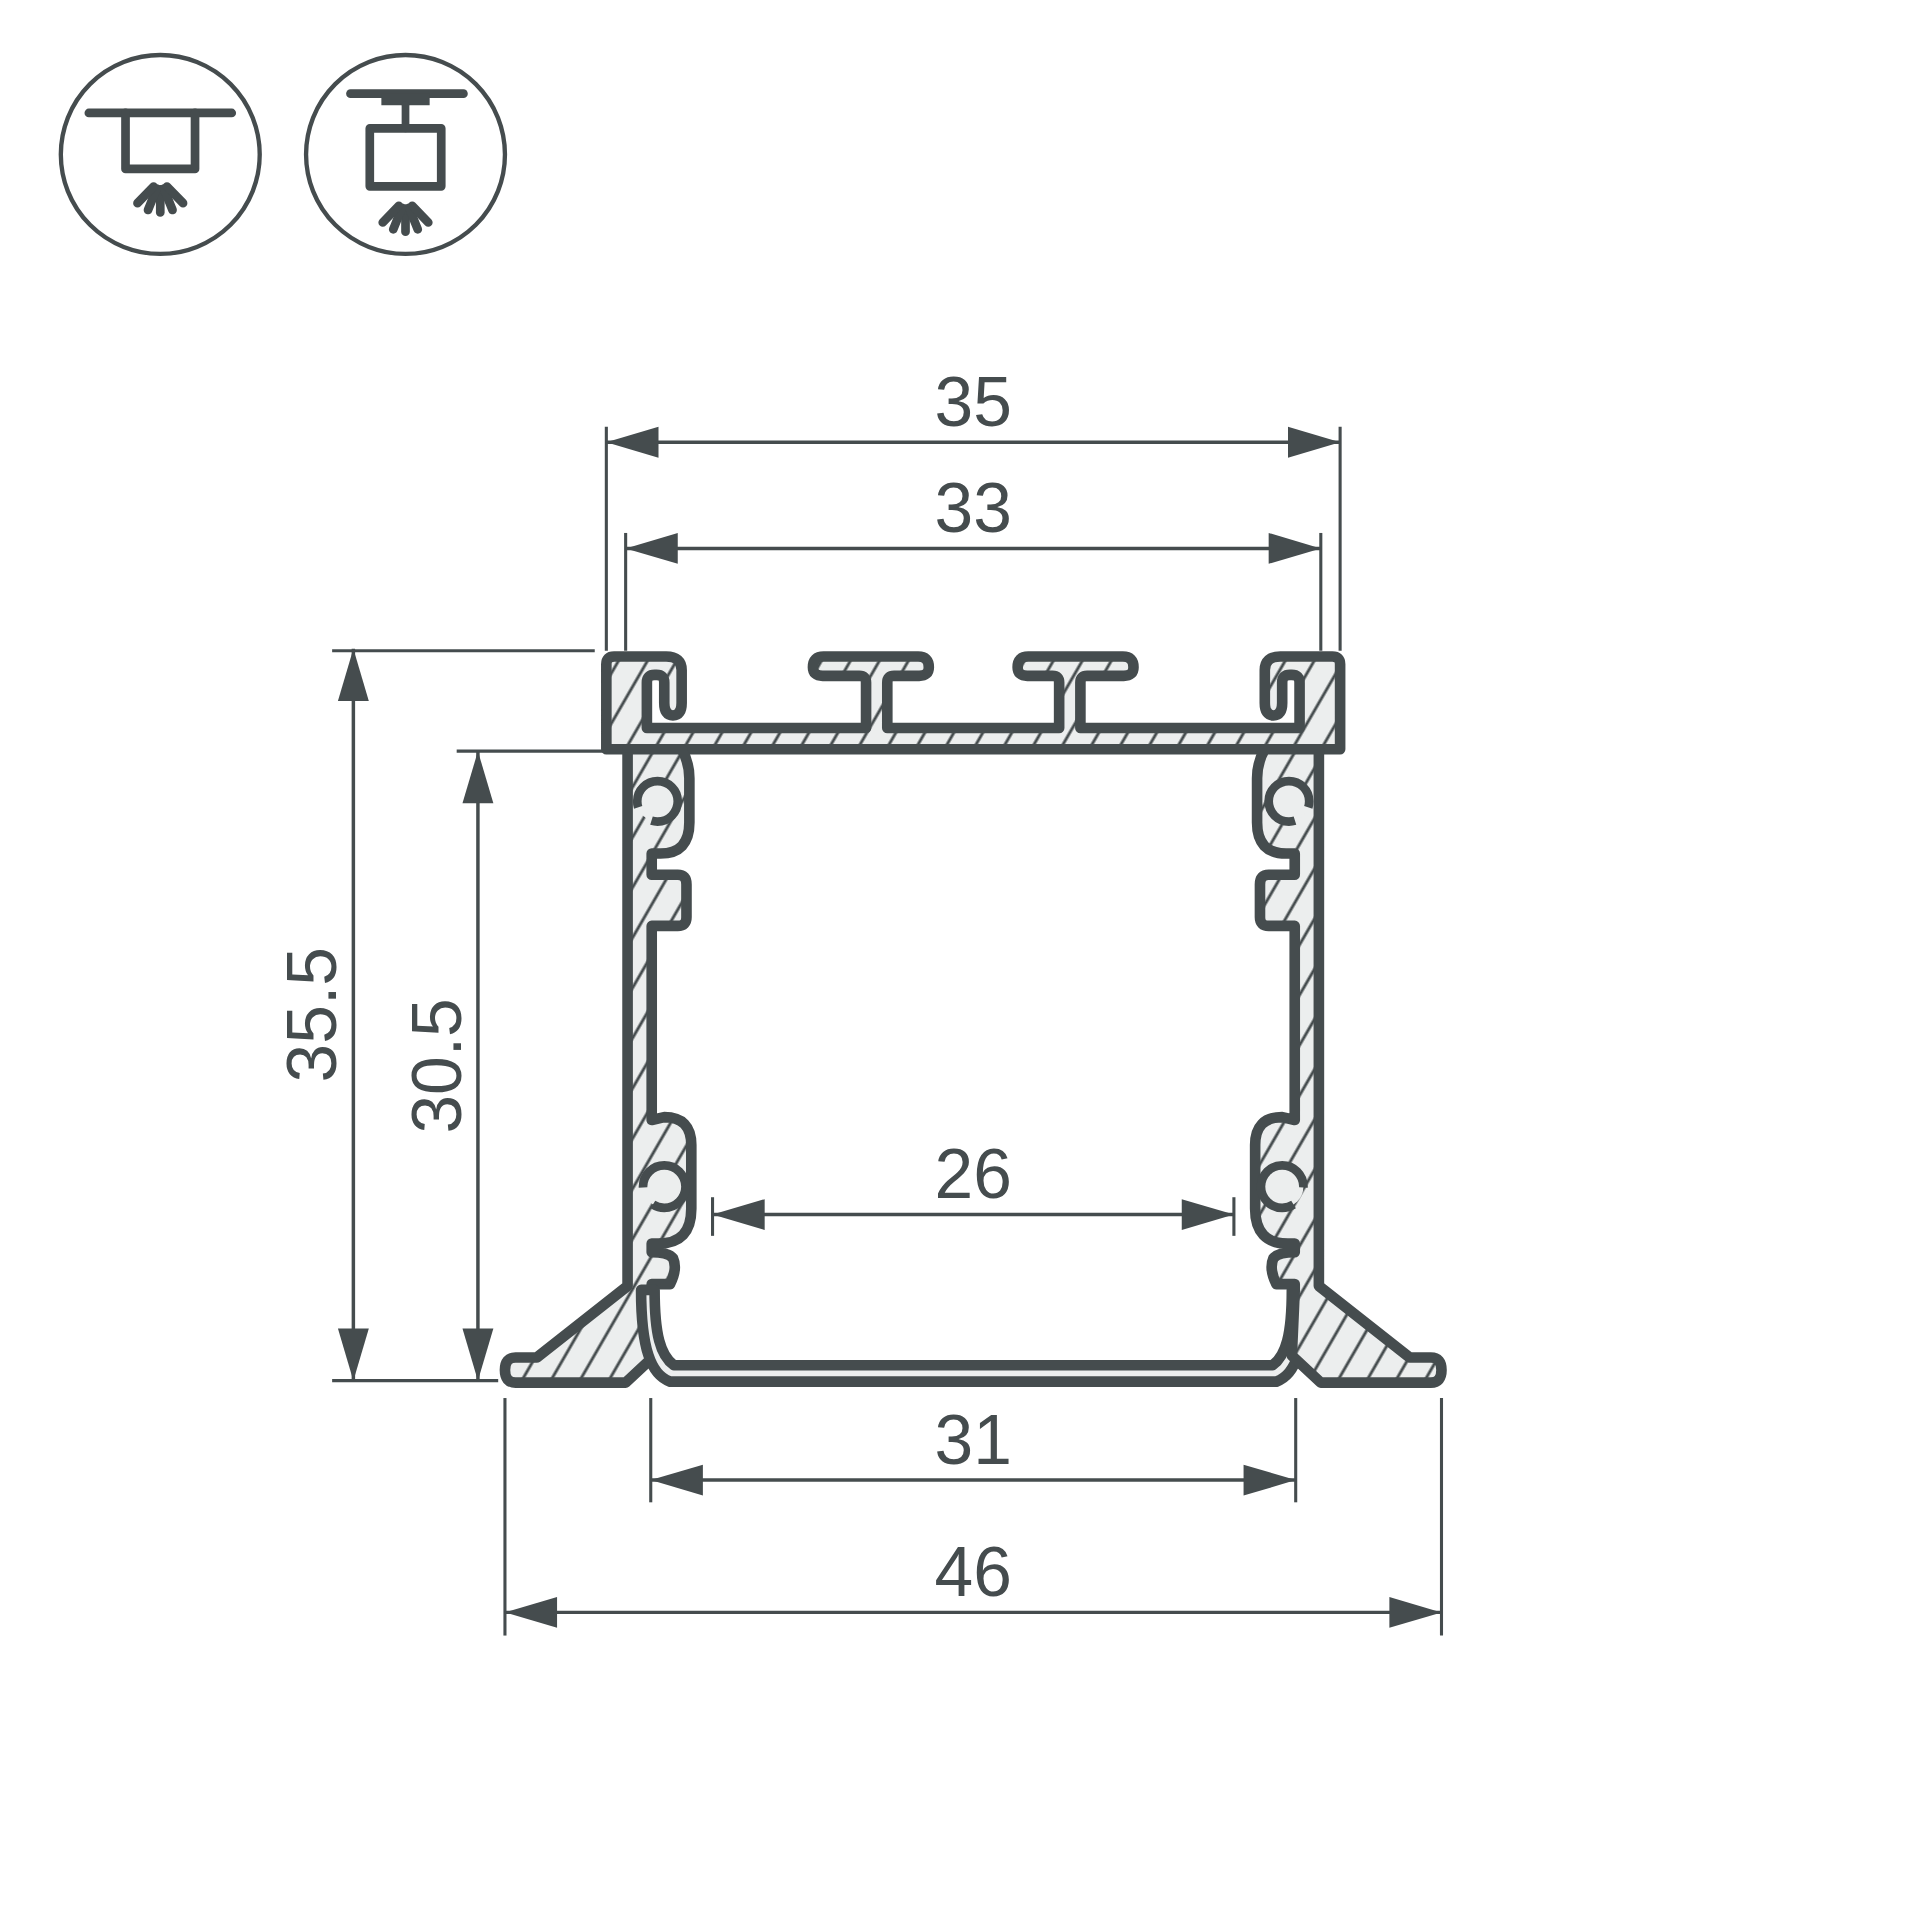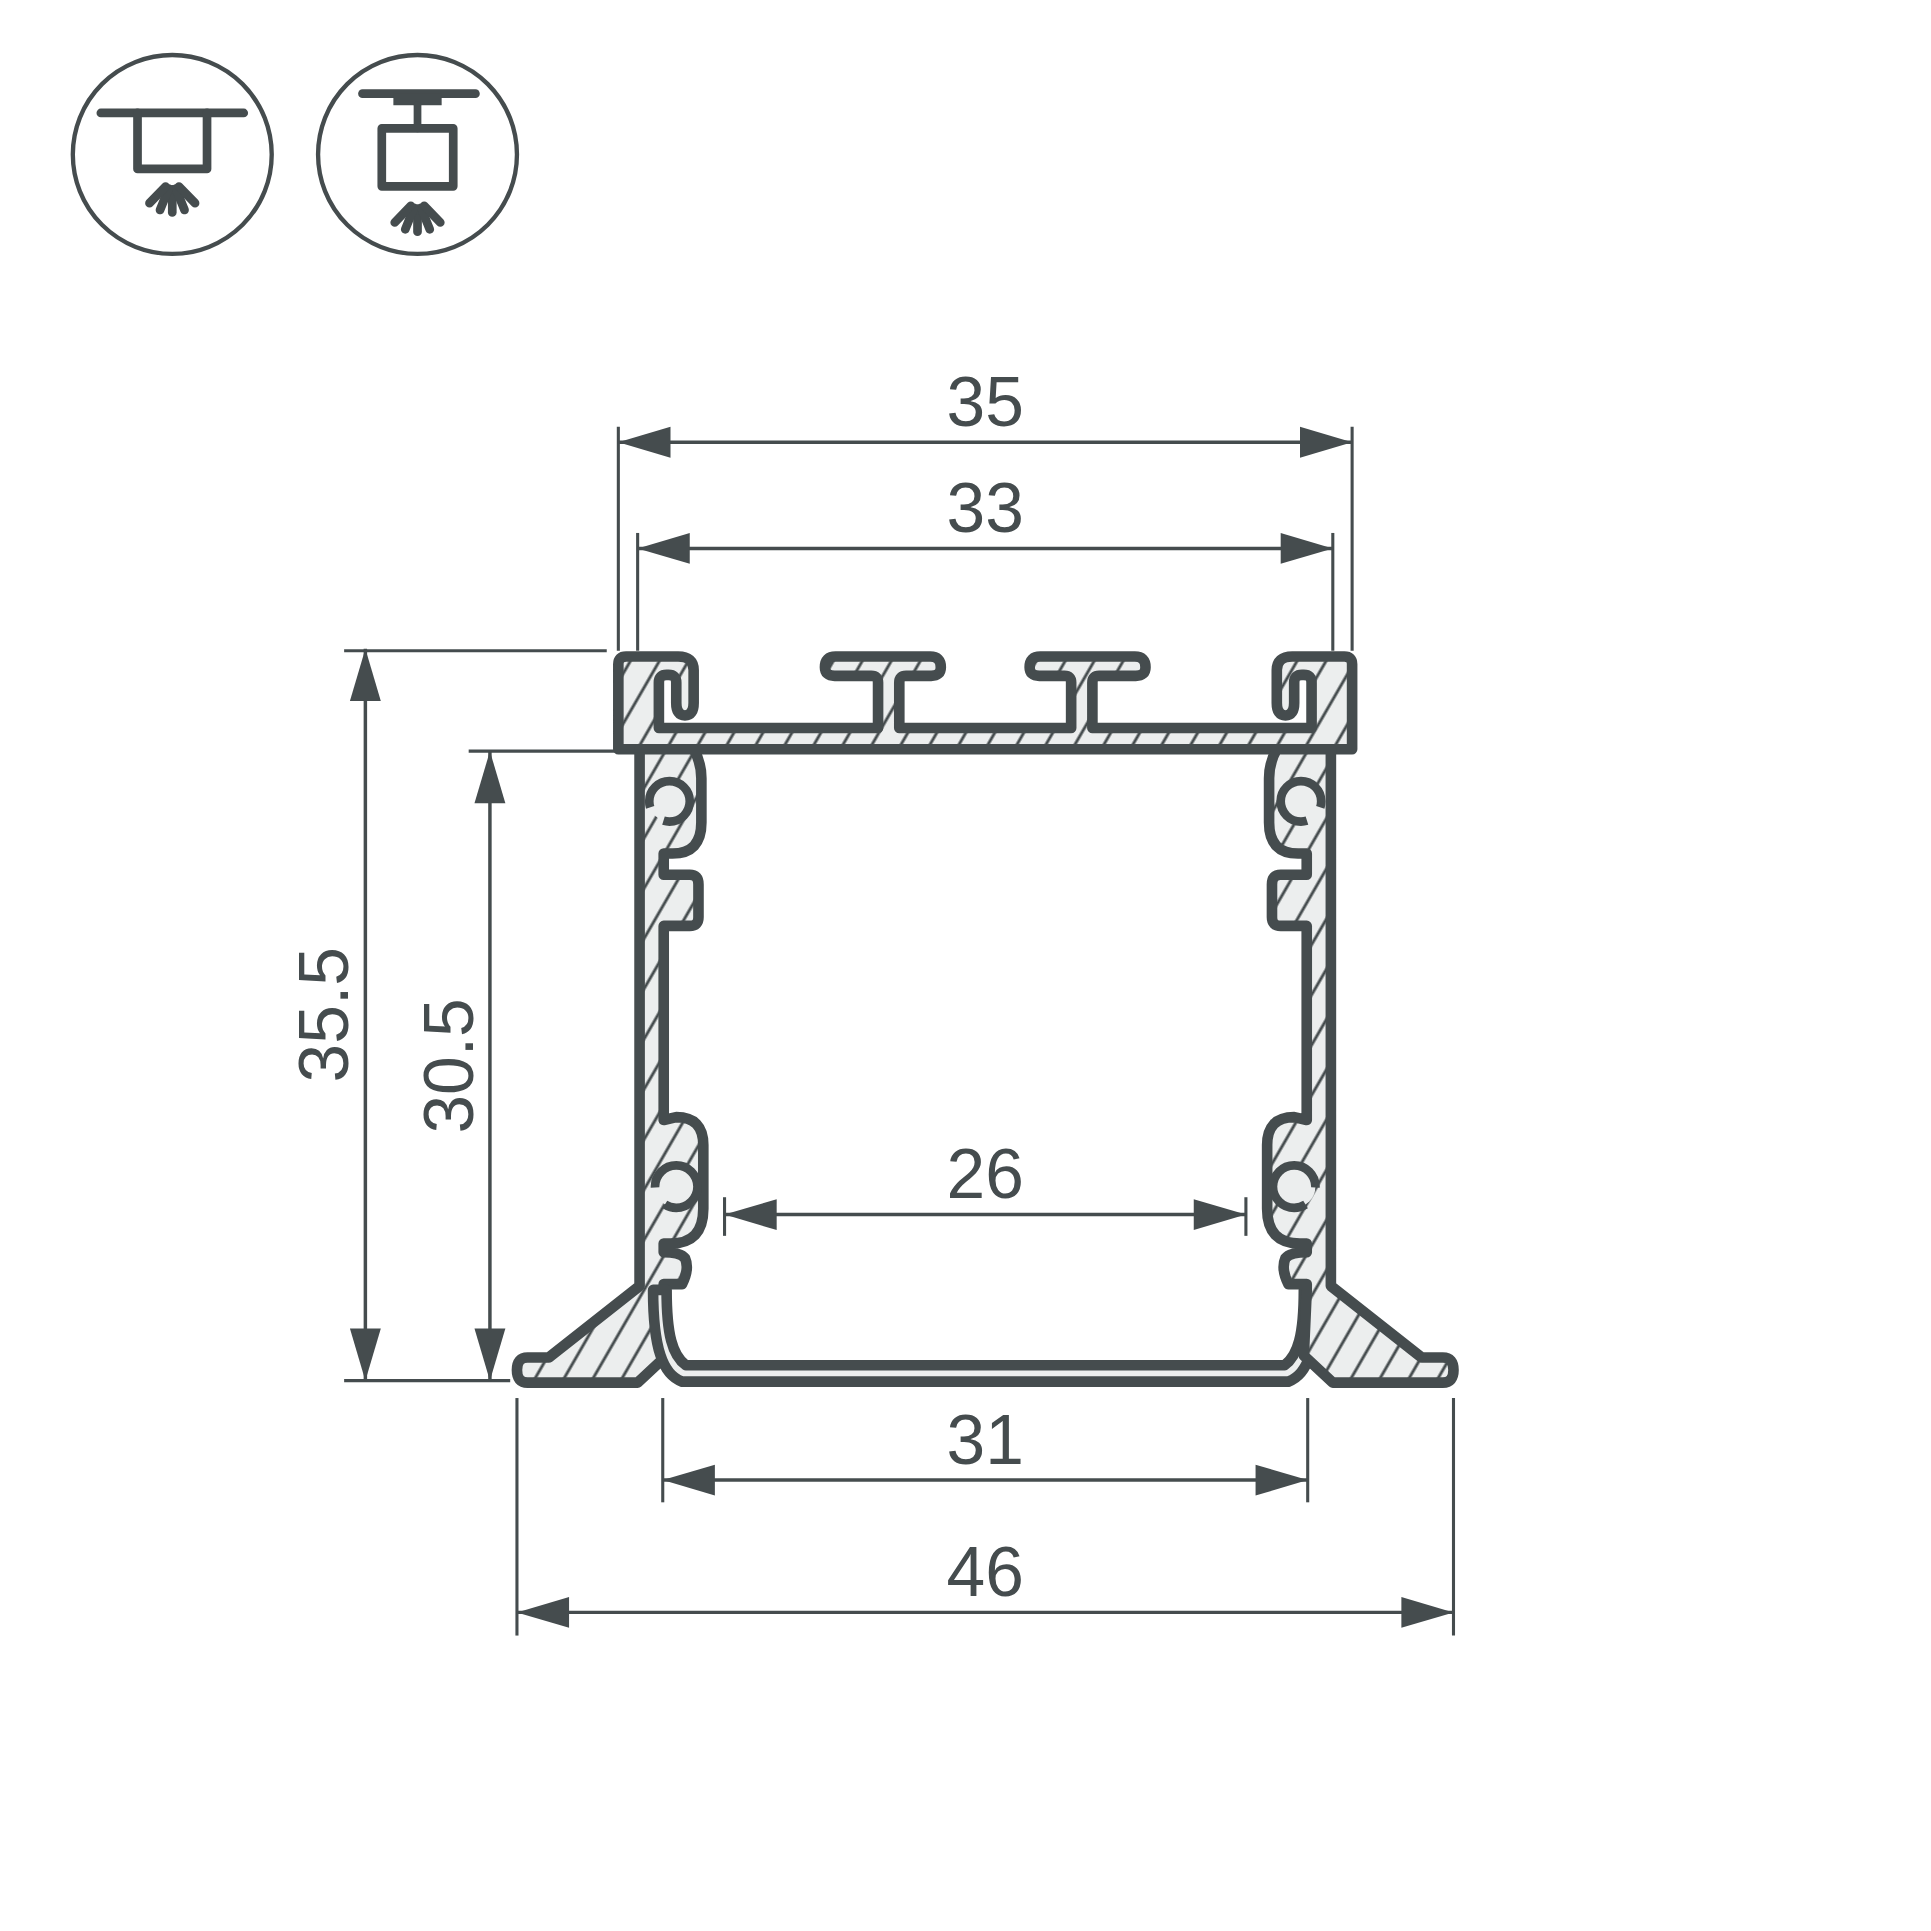--- a/index.html
+++ b/index.html
@@ -1,21 +1,21 @@
 <!DOCTYPE html>
 <html style="--line: #454c4e; --fill: #eceeee; --bg: #ffffff;"><head>
 <meta charset="utf-8">
 <style>
   :root{
     --line:#454c4e;
     --fill:#eceeee;
     --bg:#ffffff;
   }
   html,body{margin:0;padding:0;background:var(--bg);}
-  .page{width:1805px;height:1931px;background:var(--bg);position:relative;overflow:hidden;margin-left:12px;}
+  .page{width:1805px;height:1931px;background:var(--bg);position:relative;overflow:hidden;}
   svg{display:block;}
 
   .hatched{fill:url(#hatchL);stroke:var(--line);stroke-width:11;stroke-linejoin:round;}
   .mirror .hatched{fill:url(#hatchR);}
   .solid{fill:var(--fill);stroke:var(--line);stroke-width:11;stroke-linejoin:round;}
   .cport{fill:var(--fill);stroke:var(--line);stroke-width:9;}
   .htile{fill:var(--fill);}
   .hline{stroke:var(--line);stroke-width:3;}
 
   .dim{stroke:var(--line);stroke-width:3.6;fill:none;}

